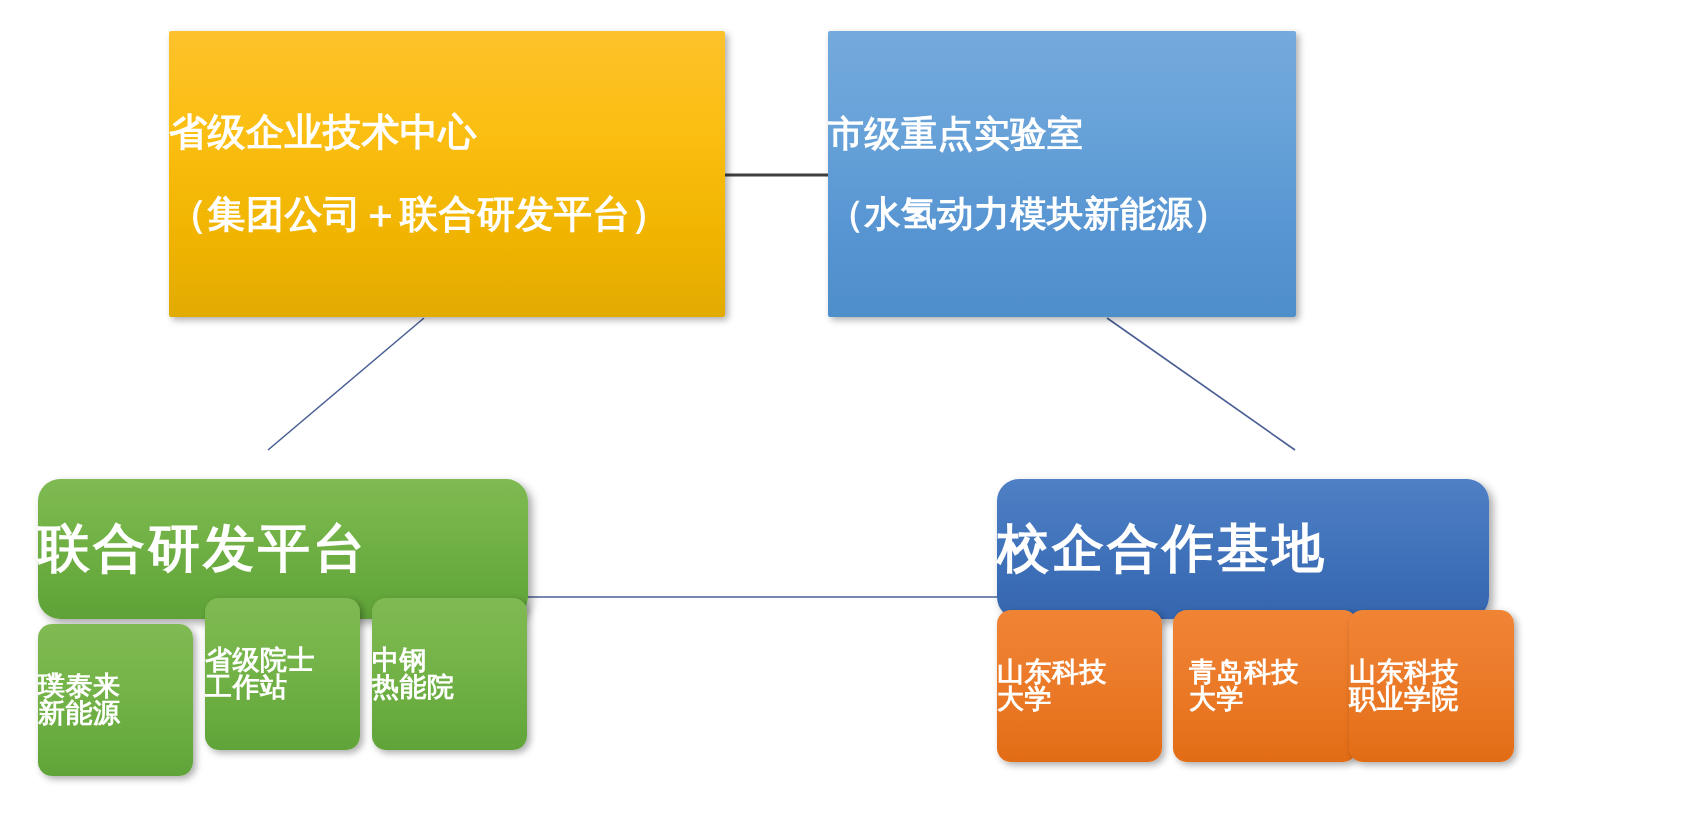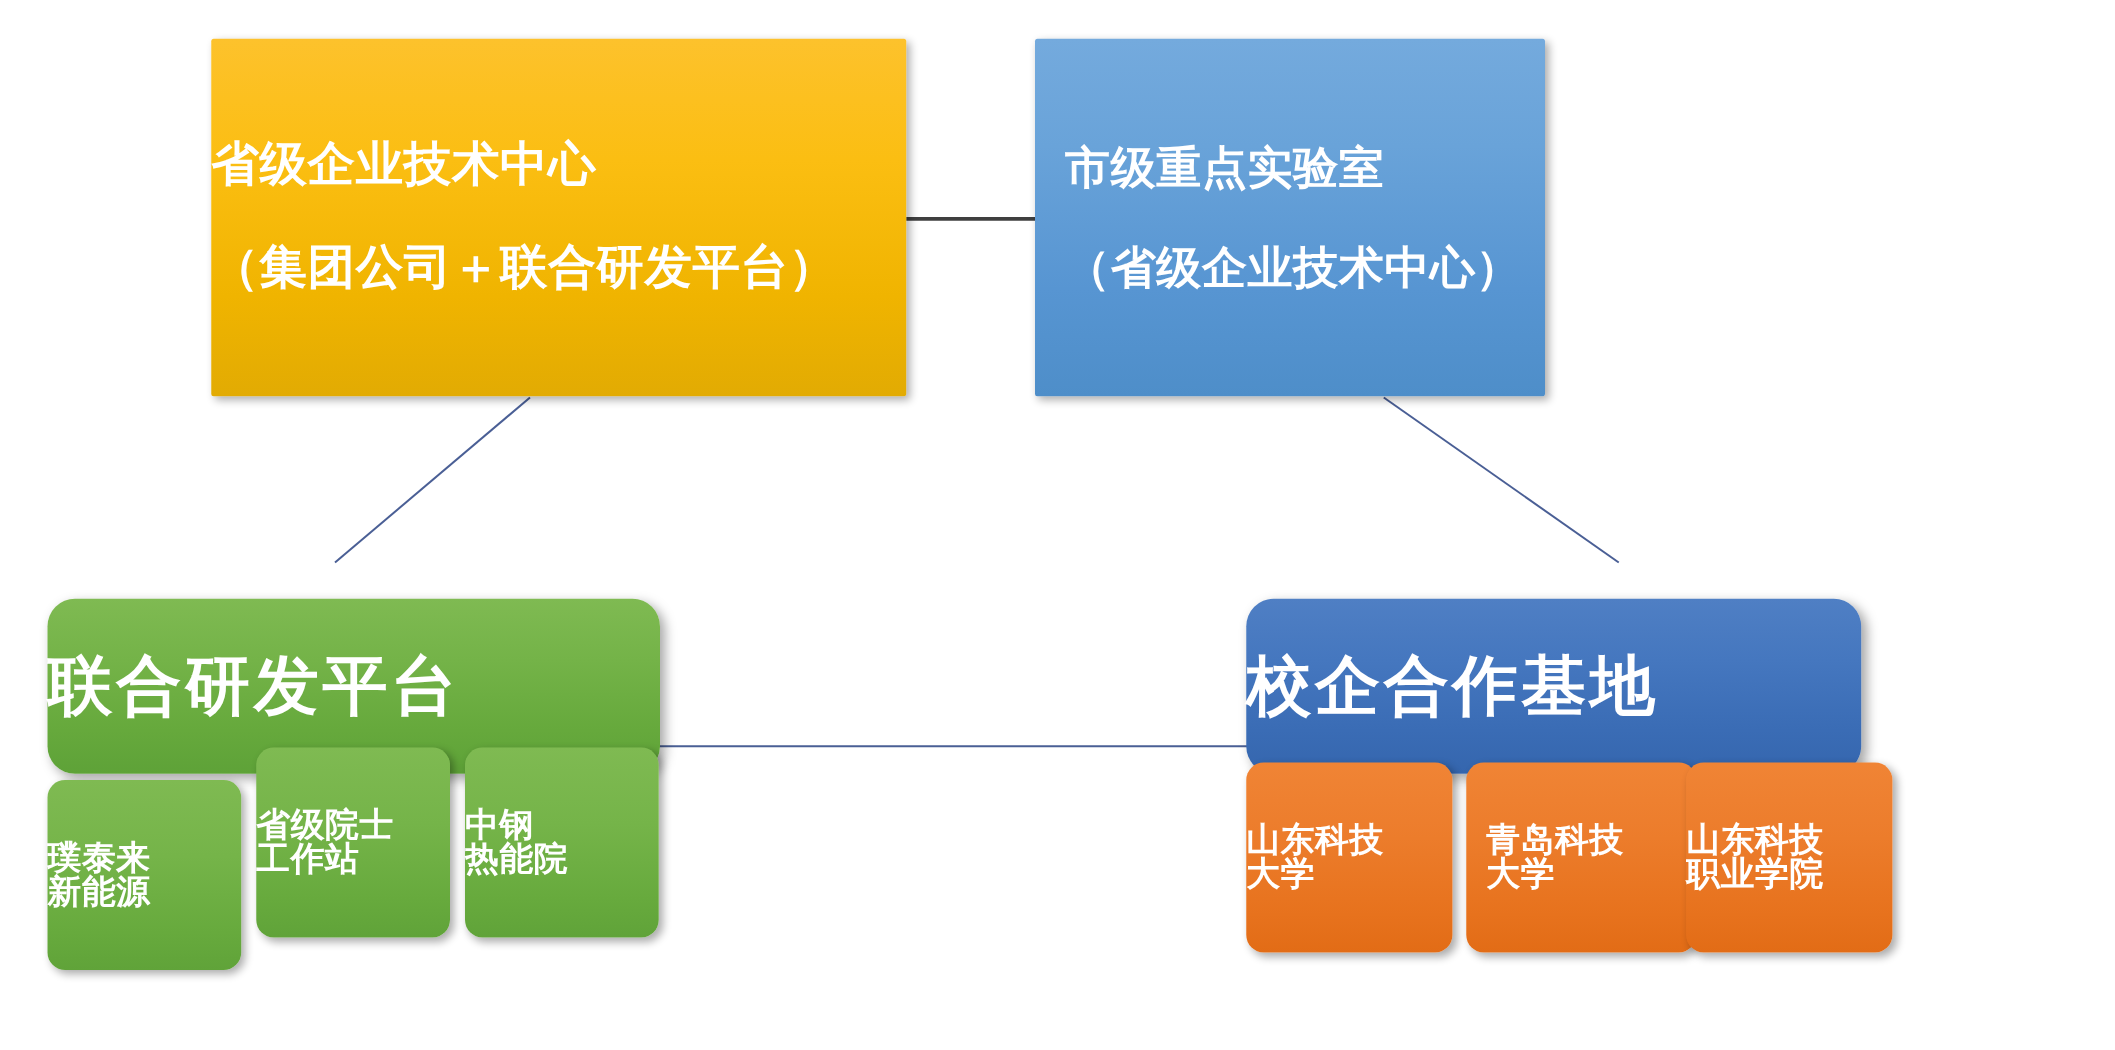--- a/index.html
+++ b/index.html
@@ -57,26 +57,25 @@
     background: linear-gradient(180deg, #fdc22c 0%, #fbbe12 34%, #f0b400 72%, #e2ab03 100%);
     font-size: 38px;
     line-height: 1.05;
   }
   #node-province-center .line + .line {
     margin-top: 42px;
   }
   #node-city-lab {
     left: 828px;
     top: 31px;
-    width: 408px;
+    width: 468px;
     height: 286px;
     background: linear-gradient(180deg, #74aadd 0%, #69a3d9 30%, #5795d2 70%, #4e8ec9 100%);
     font-size: 36px;
     line-height: 1.05;
-    padding-left: 24px;
   }
   #node-city-lab .line + .line {
     margin-top: 42px;
   }
 
   
   .platform-box {
     border-radius: 22px;
     box-shadow: 4px 4px 9px rgba(0,0,0,0.35);
     margin-top: 32px;
@@ -141,21 +140,21 @@
     <line x1="526" y1="597" x2="999" y2="597" stroke="#4a5f95" stroke-width="1.5"></line>
   </svg>
 
   <div class="node top-box" id="node-province-center">
     <span class="line">省级企业技术中心</span>
     <span class="line">（集团公司＋联合研发平台）</span>
   </div>
 
   <div class="node top-box" id="node-city-lab">
     <span class="line">市级重点实验室</span>
-    <span class="line">（省级企业技术中心）</span>
+    <span class="line">（水氢动力模块新能源）</span>
   </div>
 
   <div class="node platform-box" id="node-joint-rd">
     <span class="line">联合研发平台</span>
   </div>
 
   <div class="node platform-box" id="node-coop-base">
     <span class="line">校企合作基地</span>
   </div>
 

